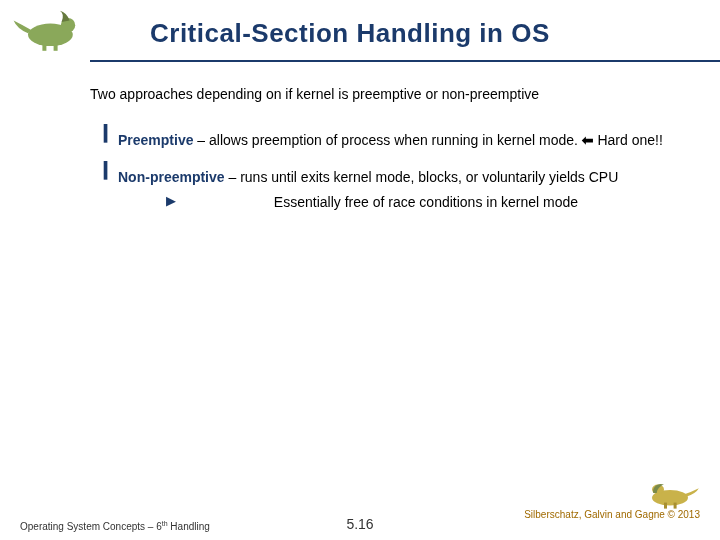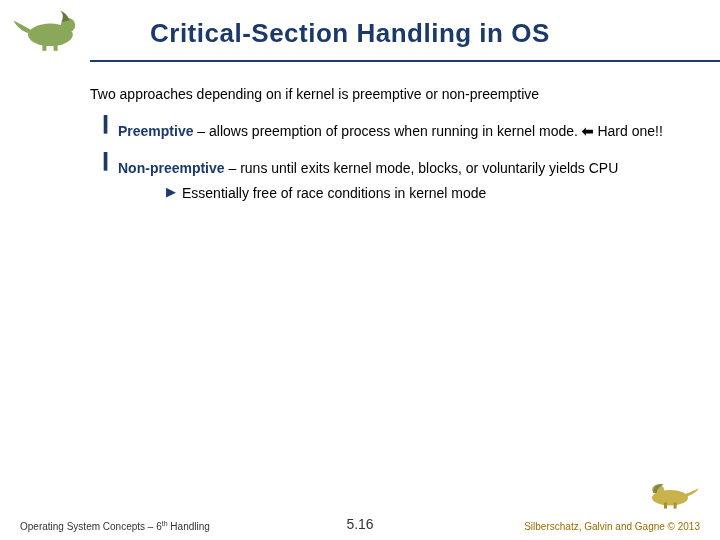--- a/index.html
+++ b/index.html
@@ -43,21 +43,21 @@
   .content {
     position: absolute;
     left: 90px;
     right: 40px;
     top: 85px;
     font-size: 14px;
     color: #000;
     line-height: 1.35;
   }
   .intro {
-    margin-bottom: 10px;
+    margin-bottom: 19px;
   }
   .bullet-row {
     display: flex;
     margin-bottom: 10px;
     padding-left: 8px;
   }
   .bullet-mark {
     flex: 0 0 20px;
     color: #1b3a6b;
     font-weight: bold;
@@ -82,20 +82,21 @@
     padding-left: 48px;
   }
   .sub-mark {
     flex: 0 0 16px;
     color: #1b3a6b;
     font-size: 13px;
     line-height: 1.3;
   }
   .sub-body {
     flex: 1;
+    text-align: center;
   }
   .footer {
     position: absolute;
     left: 0;
     right: 0;
     bottom: 0;
     height: 36px;
   }
   .foot-left {
     position: absolute;
@@ -110,21 +111,21 @@
     left: 0;
     right: 0;
     bottom: 8px;
     text-align: center;
     font-size: 14px;
     color: #333;
   }
   .foot-right {
     position: absolute;
     right: 20px;
-    bottom: 8px;
+    bottom: 20px;
     font-size: 10px;
     color: #a06a00;
   }
   .dino-right {
     position: absolute;
     right: 20px;
     bottom: 28px;
     width: 60px;
     height: 38px;
   }

